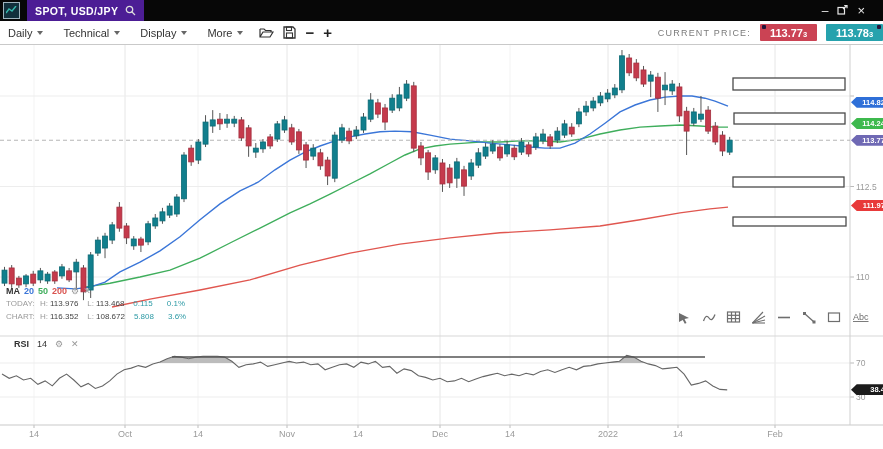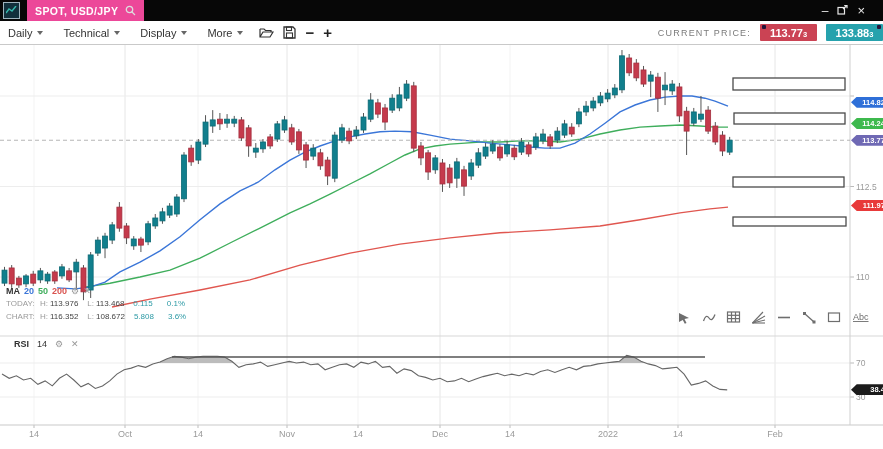--- a/index.html
+++ b/index.html
@@ -3,21 +3,21 @@
 <meta charset="utf-8">
 <style>
   html,body{margin:0;padding:0}
   body{width:883px;height:449px;position:relative;overflow:hidden;background:#fff;
        font-family:"Liberation Sans",sans-serif;-webkit-font-smoothing:antialiased}
   
   .titlebar{position:absolute;left:0;top:0;width:883px;height:21px;background:#070707;
             display:flex;align-items:center;z-index:30}
   .app-icon{width:15px;height:15px;margin-left:3px;border:1px solid #9fb3bd;background:#12303c;
             display:flex;align-items:center;justify-content:center}
-  .doc-tab{height:21px;margin-left:7px;padding:0 8px;background:#ec4899;color:#fff;
+  .doc-tab{height:21px;margin-left:7px;padding:0 8px;background:#4c1d95;color:#fff;
            display:flex;align-items:center;font-size:10.5px;font-weight:bold;letter-spacing:.4px}
   .doc-tab svg{margin-left:7px}
   .win-controls{margin-left:auto;margin-right:18px;display:flex;align-items:center;gap:9px;color:#e8e8e8}
   .win-controls .wc{font-size:12px;line-height:1;cursor:default}
   
   .toolbar{position:absolute;left:0;top:21px;width:883px;height:23px;background:#fff;
            border-bottom:1px solid #c9c9c9;display:flex;align-items:center;z-index:30}
   .menu{display:flex;align-items:center;font-size:11px;color:#333;margin-left:20px;cursor:default}
   .menu:first-child{margin-left:8px}
   .caret{width:0;height:0;border-left:3.5px solid transparent;border-right:3.5px solid transparent;
@@ -374,21 +374,21 @@
   </div>
   <div class="cp-wrap">
     <span class="cp-label">CURRENT PRICE:</span>
     <div class="price-badge" id="bid-badge" style="background: rgb(203, 67, 84);">
       <span class="dot" style="left:2px"></span>
       <span>113.77</span>
         <span class="pip">3</span>
     </div>
     <div class="price-badge" id="ask-badge" style="margin-right: 0px; background: rgb(38, 162, 173);">
       <span class="dot" style="right:2px"></span>
-      <span>133.88</span>
+      <span>113.78</span>
         <span class="pip">3</span>
     </div>
   </div>
 </div>
 
 <div class="ma-block">
   <div class="ma-row">
     <span style="color:#333">MA</span>
     <span id="ma-p0" style="color: rgb(59, 118, 216);">20</span>
     <span id="ma-p1" style="color: rgb(63, 174, 92);">50</span>

